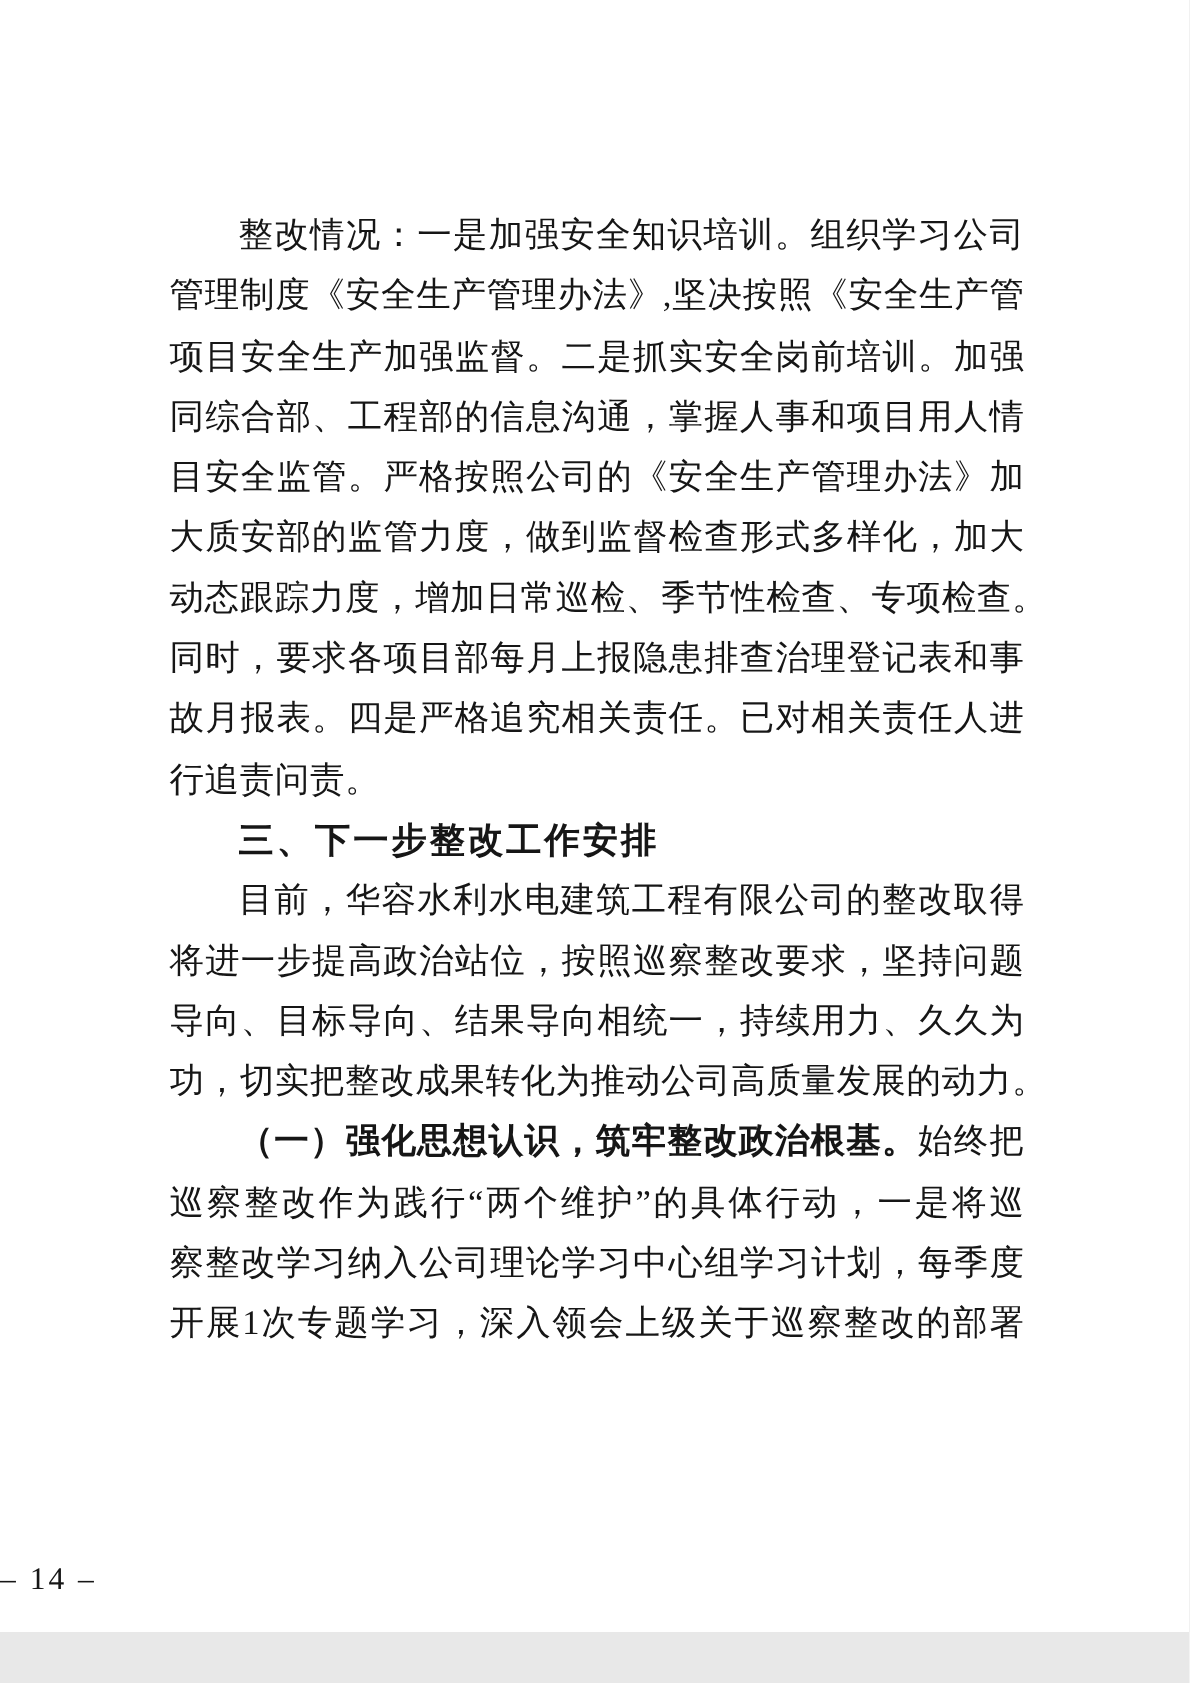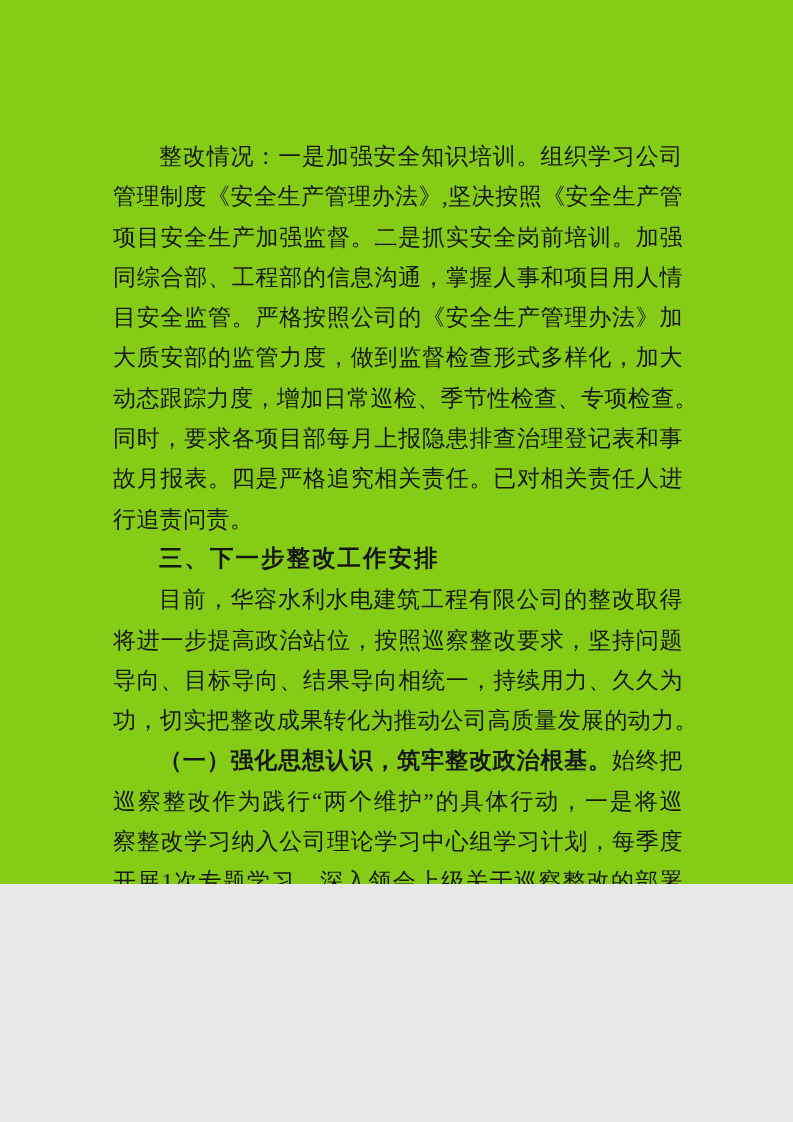--- a/index.html
+++ b/index.html
@@ -1,19 +1,19 @@
 <!DOCTYPE html>
 <html><head>
 <meta charset="utf-8">
 <style>
   html,body{margin:0;padding:0;background:#e8e8e8;}
   .page{
     position:relative;
-    width:793px;height:884px;
-    background:#84cc16;
+    width:793px;height:1088px;
+    background:#ffffff;
     overflow:hidden;
     font-family:"Liberation Serif", serif;
     color:#161616;
   }
   .text-block{
     position:absolute;
     left:113px;top:137px;
     width:570px;
   }
   .line{
@@ -22,21 +22,21 @@
     font-size:23px;
     white-space:nowrap;
     letter-spacing:0.4px;
   }
   .line.j{
     text-align:justify;
     text-align-last:justify;
   }
   .line.ind{ padding-left:46px; }
   .line.heading{
-    font-family:Liberation Mono, monospace;
+    font-family:Liberation Sans, sans-serif;
     font-weight:700;
     letter-spacing:2px;
     font-size:23.5px;
   }
   .b{ font-weight:700; }
   .page-number{
     position:absolute;
     left:0;top:1040px;
     width:100%;
     font-size:21px;

